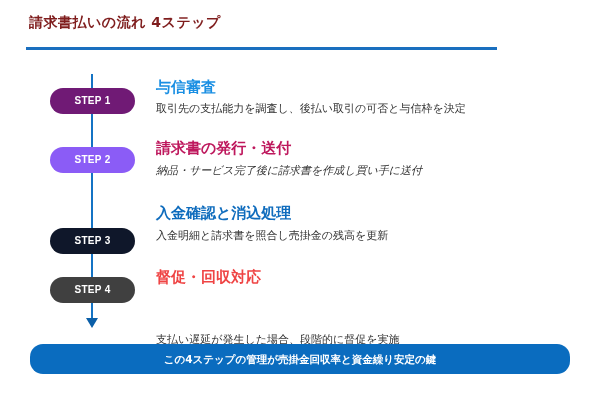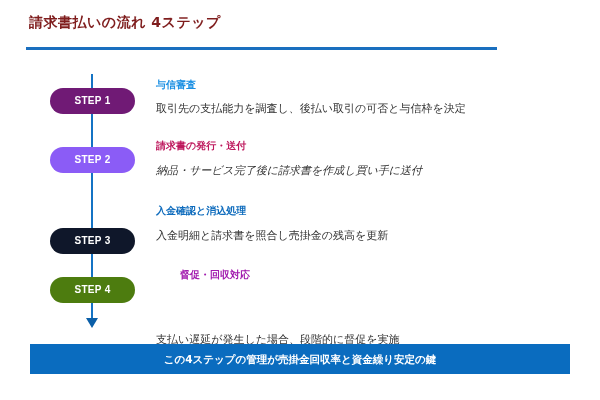--- a/index.html
+++ b/index.html
@@ -26,29 +26,29 @@
     border-top: 10px solid #0b5fa8;
   }
 
   .step { position: absolute; left: 0; width: 600px; }
   .pill {
     position: absolute; left: 50px; width: 85px; height: 26px; border-radius: 13px;
     color: #fff; font-size: 10px; font-weight: bold; text-align: center; line-height: 26px;
     font-family: "Liberation Sans", sans-serif; letter-spacing: 0.3px;
   }
   .step-title {
-    position: absolute; left: 156px; font-size: 10px; font-weight: bold; white-space: nowrap;
+    position: absolute; left: 156px; font-size: 15px; font-weight: bold; white-space: nowrap;
   }
   .step-desc {
     position: absolute; left: 156px; font-size: 11px; color: #333; white-space: nowrap;
   }
 
   .banner {
     position: absolute; left: 30px; top: 344px; width: 540px; height: 30px;
-    background: #0a6cbf; border-radius: 0;
+    background: #0a6cbf; border-radius: 13px;
     color: #fff; font-size: 10.5px; font-weight: bold; text-align: center; line-height: 30px;
   }
 </style>
 </head>
 <body>
 
 <div class="title">請求書払いの流れ 4ステップ</div>
 <div class="title-rule"></div>
 
 <div class="timeline-line"></div>
@@ -66,18 +66,18 @@
   <div class="step-desc" style="top:163px;font-style:italic;">納品・サービス完了後に請求書を作成し買い手に送付</div>
 </div>
 
 <div class="step">
   <div class="pill" style="top:228px; background:#0f172a;">STEP 3</div>
   <div class="step-title" style="top:204px; color:#0f6cbd;">入金確認と消込処理</div>
   <div class="step-desc" style="top:228px;">入金明細と請求書を照合し売掛金の残高を更新</div>
 </div>
 
 <div class="step">
-  <div class="pill" style="top:277px; background:#4d7c0f;">STEP 4</div>
-  <div class="step-title" style="top:268px; color:#a21caf;margin-left:24px;">督促・回収対応</div>
+  <div class="pill" style="top:277px; background:#404040;">STEP 4</div>
+  <div class="step-title" style="top:268px; color:#ef4444;">督促・回収対応</div>
   <div class="step-desc" style="top:292px;margin-top:40px;">支払い遅延が発生した場合、段階的に督促を実施</div>
 </div>
 
 <div class="banner">この4ステップの管理が売掛金回収率と資金繰り安定の鍵</div>
 
 </body></html>

